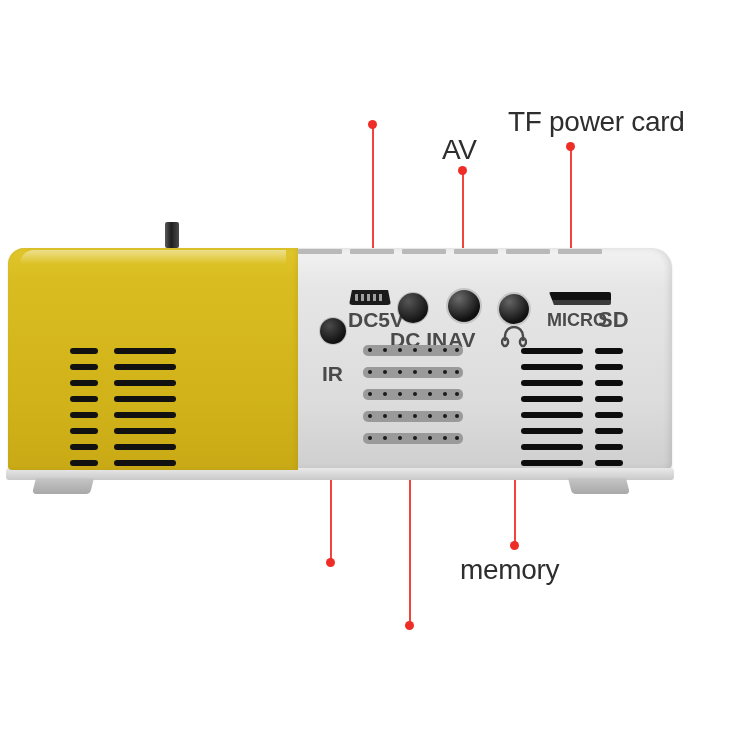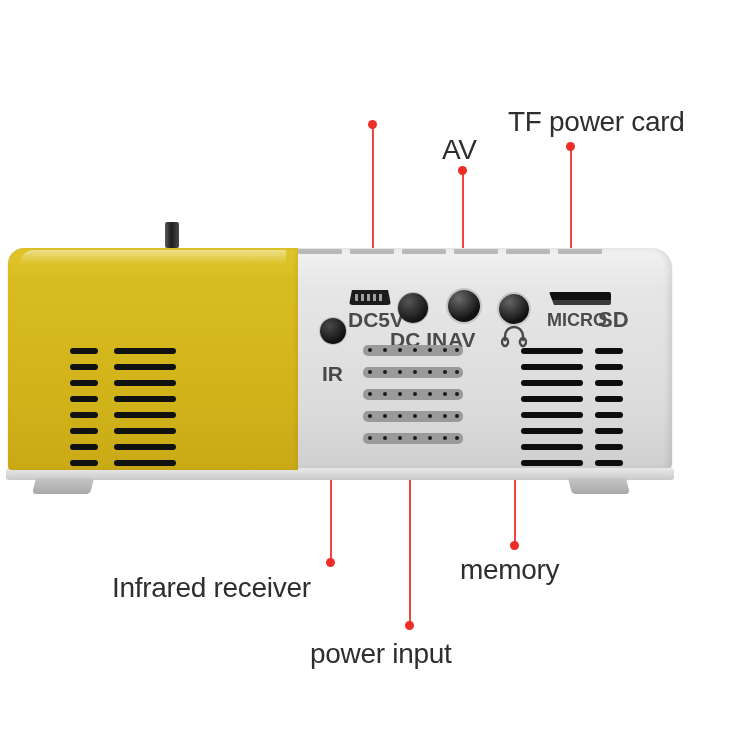--- a/index.html
+++ b/index.html
@@ -51,23 +51,21 @@
 </head>
 <body>
 
 <div id="stage">
 
 
   <div class="label" style="left:442px;top:134px;font-size:28px;">AV</div>
 
   <div class="label" style="left:508px;top:106px;font-size:28px;">TF power card</div>
 
-  <div class="label" style="left:112px;top:572px;font-size:28px;">Infrared receiver</div>
-
-  <div class="label" style="left:310px;top:638px;font-size:28px;">power input</div>
+
 
   <div class="label" style="left:460px;top:554px;font-size:28px;">memory</div>
 
   <div class="leader" style="left:372px;top:125px;height:172px;"></div>
   <div class="leaderdot" style="left:368px;top:120px;"></div>
 
   <div class="leader" style="left:462px;top:171px;height:135px;"></div>
   <div class="leaderdot" style="left:458px;top:166px;"></div>
 
   <div class="leader" style="left:570px;top:147px;height:145px;"></div>

